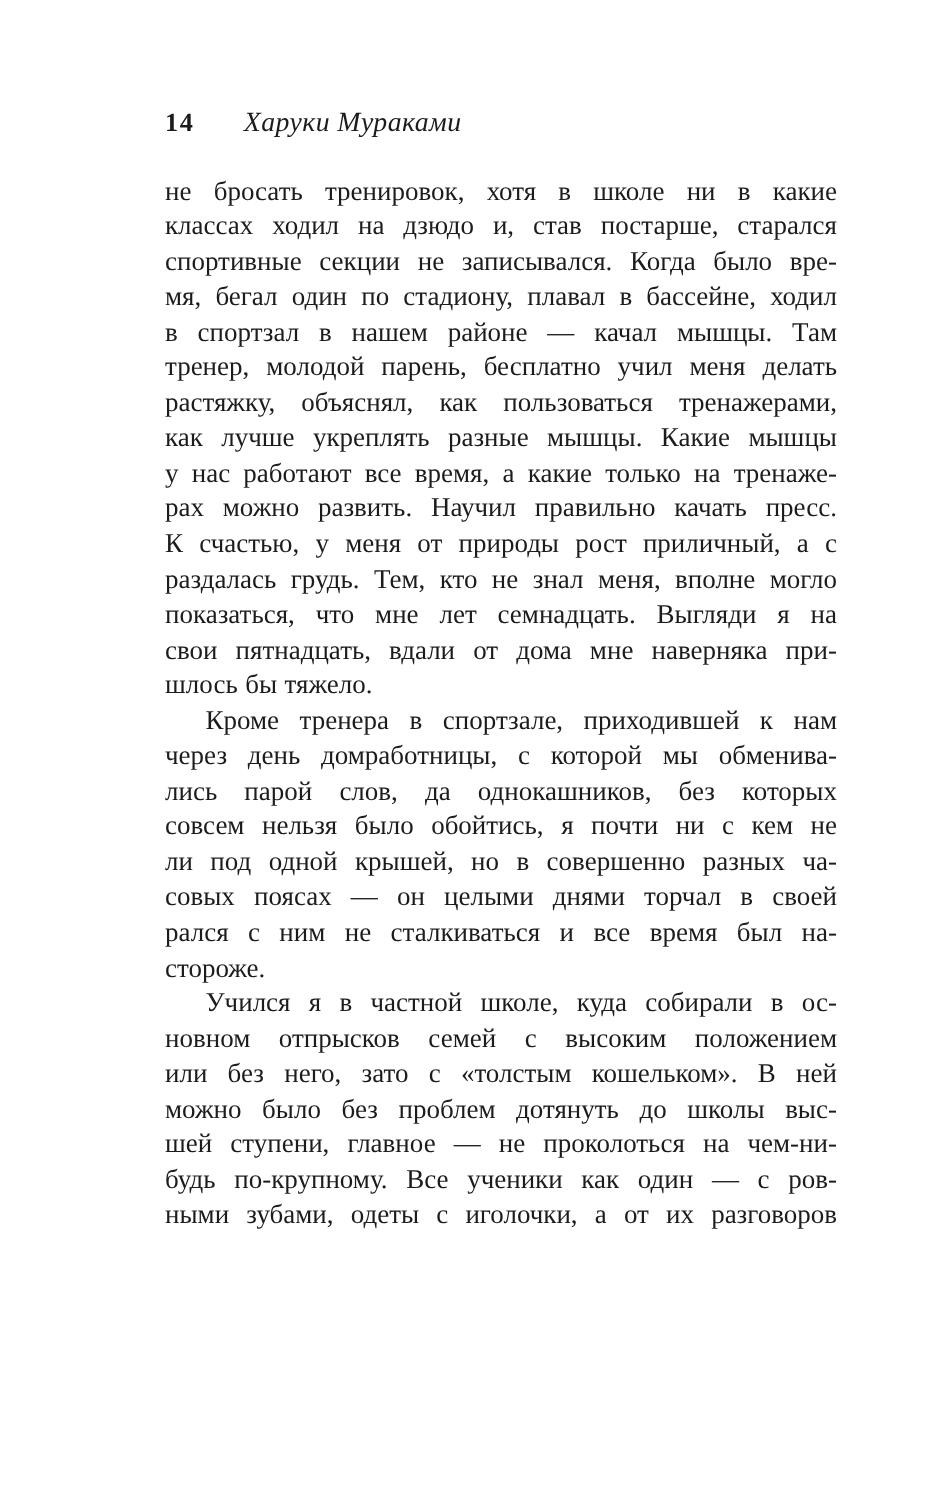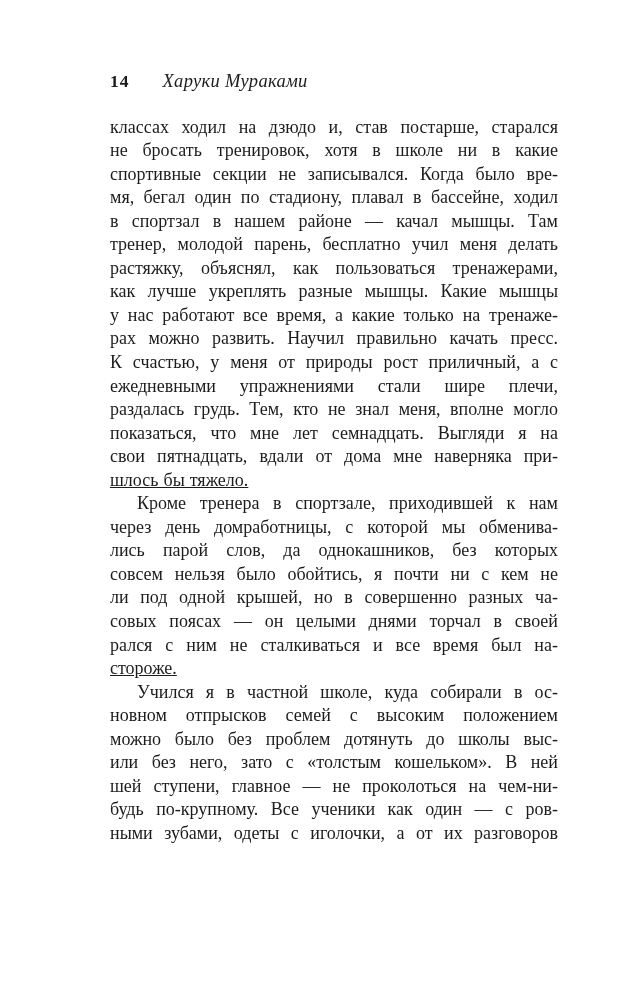--- a/index.html
+++ b/index.html
@@ -46,59 +46,57 @@
     line-height: 23.55px;
     height: 23.55px;
     overflow: hidden;
     text-align: justify;
     text-align-last: justify;
     word-spacing: 0.5px;
   }
   .line.nojust {
     text-align: right;
     text-align-last: left;
-    text-decoration: underline;
   }
   .line.indent {
     text-indent: 27px;
   }
 </style>
 </head>
 <body>
 
 <div class="page">
   <div class="running-header">
     <span class="page-number">14</span><span class="running-author">Харуки Мураками</span>
   </div>
   <div class="text-block" id="text-block">
+      <div class="line">не бросать тренировок, хотя в школе ни в какие</div>
       <div class="line">классах ходил на дзюдо и, став постарше, старался</div>
-      <div class="line">не бросать тренировок, хотя в школе ни в какие</div>
       <div class="line">спортивные секции не записывался. Когда было вре-</div>
       <div class="line">мя, бегал один по стадиону, плавал в бассейне, ходил</div>
       <div class="line">в спортзал в нашем районе — качал мышцы. Там</div>
       <div class="line">тренер, молодой парень, бесплатно учил меня делать</div>
       <div class="line">растяжку, объяснял, как пользоваться тренажерами,</div>
       <div class="line">как лучше укреплять разные мышцы. Какие мышцы</div>
       <div class="line">у нас работают все время, а какие только на тренаже-</div>
       <div class="line">рах можно развить. Научил правильно качать пресс.</div>
       <div class="line">К счастью, у меня от природы рост приличный, а с</div>
-      <div class="line">ежедневными упражнениями стали шире плечи,</div>
       <div class="line">раздалась грудь. Тем, кто не знал меня, вполне могло</div>
       <div class="line">показаться, что мне лет семнадцать. Выгляди я на</div>
       <div class="line">свои пятнадцать, вдали от дома мне наверняка при-</div>
       <div class="line nojust">шлось бы тяжело.</div>
       <div class="line indent">Кроме тренера в спортзале, приходившей к нам</div>
       <div class="line">через день домработницы, с которой мы обменива-</div>
       <div class="line">лись парой слов, да однокашников, без которых</div>
       <div class="line">совсем нельзя было обойтись, я почти ни с кем не</div>
       <div class="line">ли под одной крышей, но в совершенно разных ча-</div>
       <div class="line">совых поясах — он целыми днями торчал в своей</div>
       <div class="line">рался с ним не сталкиваться и все время был на-</div>
       <div class="line nojust">стороже.</div>
       <div class="line indent">Учился я в частной школе, куда собирали в ос-</div>
       <div class="line">новном отпрысков семей с высоким положением</div>
+      <div class="line">или без него, зато с «толстым кошельком». В ней</div>
       <div class="line">можно было без проблем дотянуть до школы выс-</div>
-      <div class="line">или без него, зато с «толстым кошельком». В ней</div>
       <div class="line">шей ступени, главное — не проколоться на чем-ни-</div>
       <div class="line">будь по-крупному. Все ученики как один — с ров-</div>
       <div class="line">ными зубами, одеты с иголочки, а от их разговоров</div>
     </div>
 </div>
 
 </body></html>

